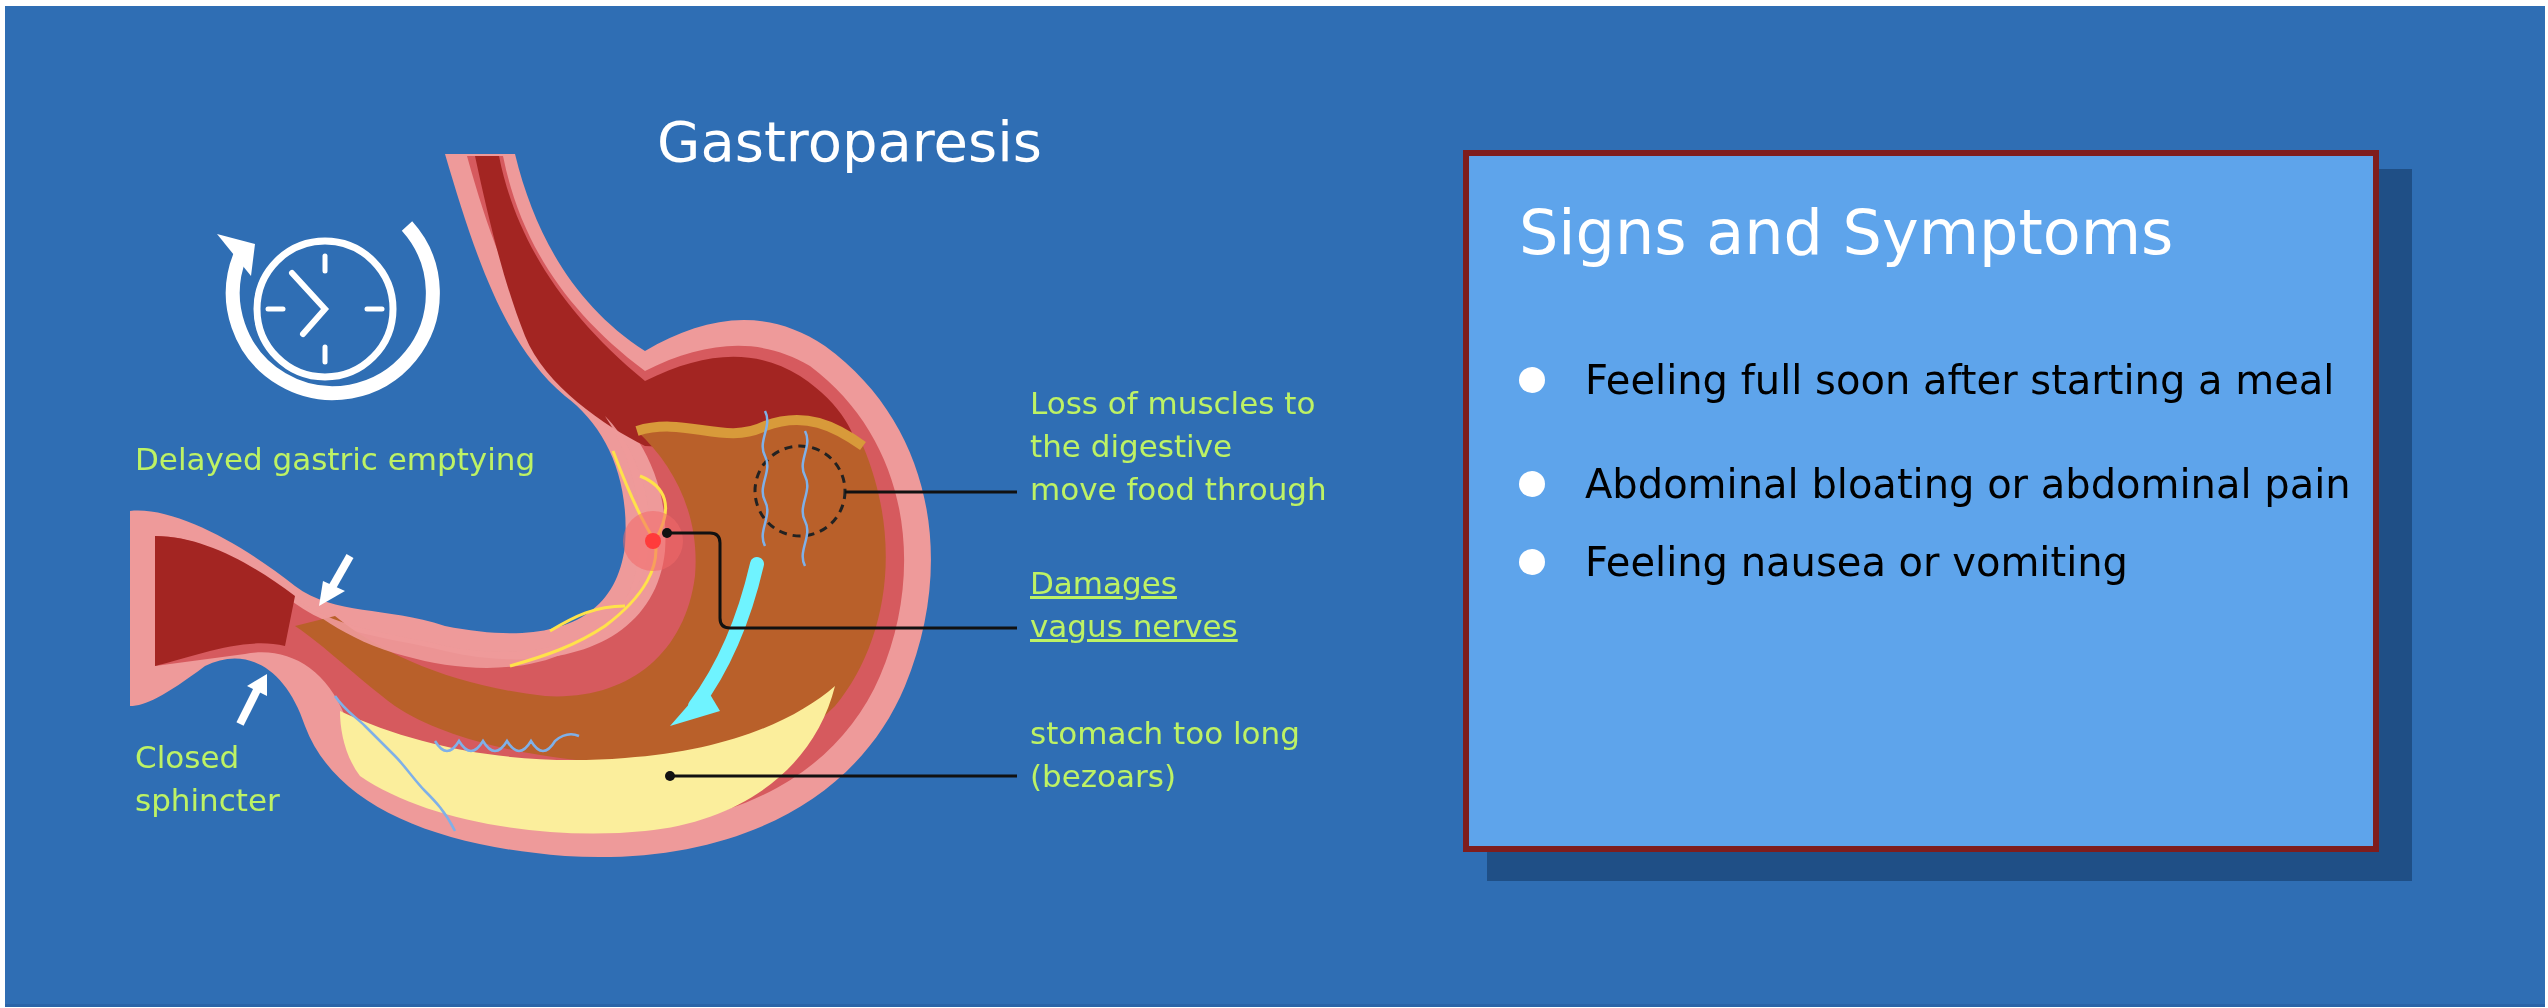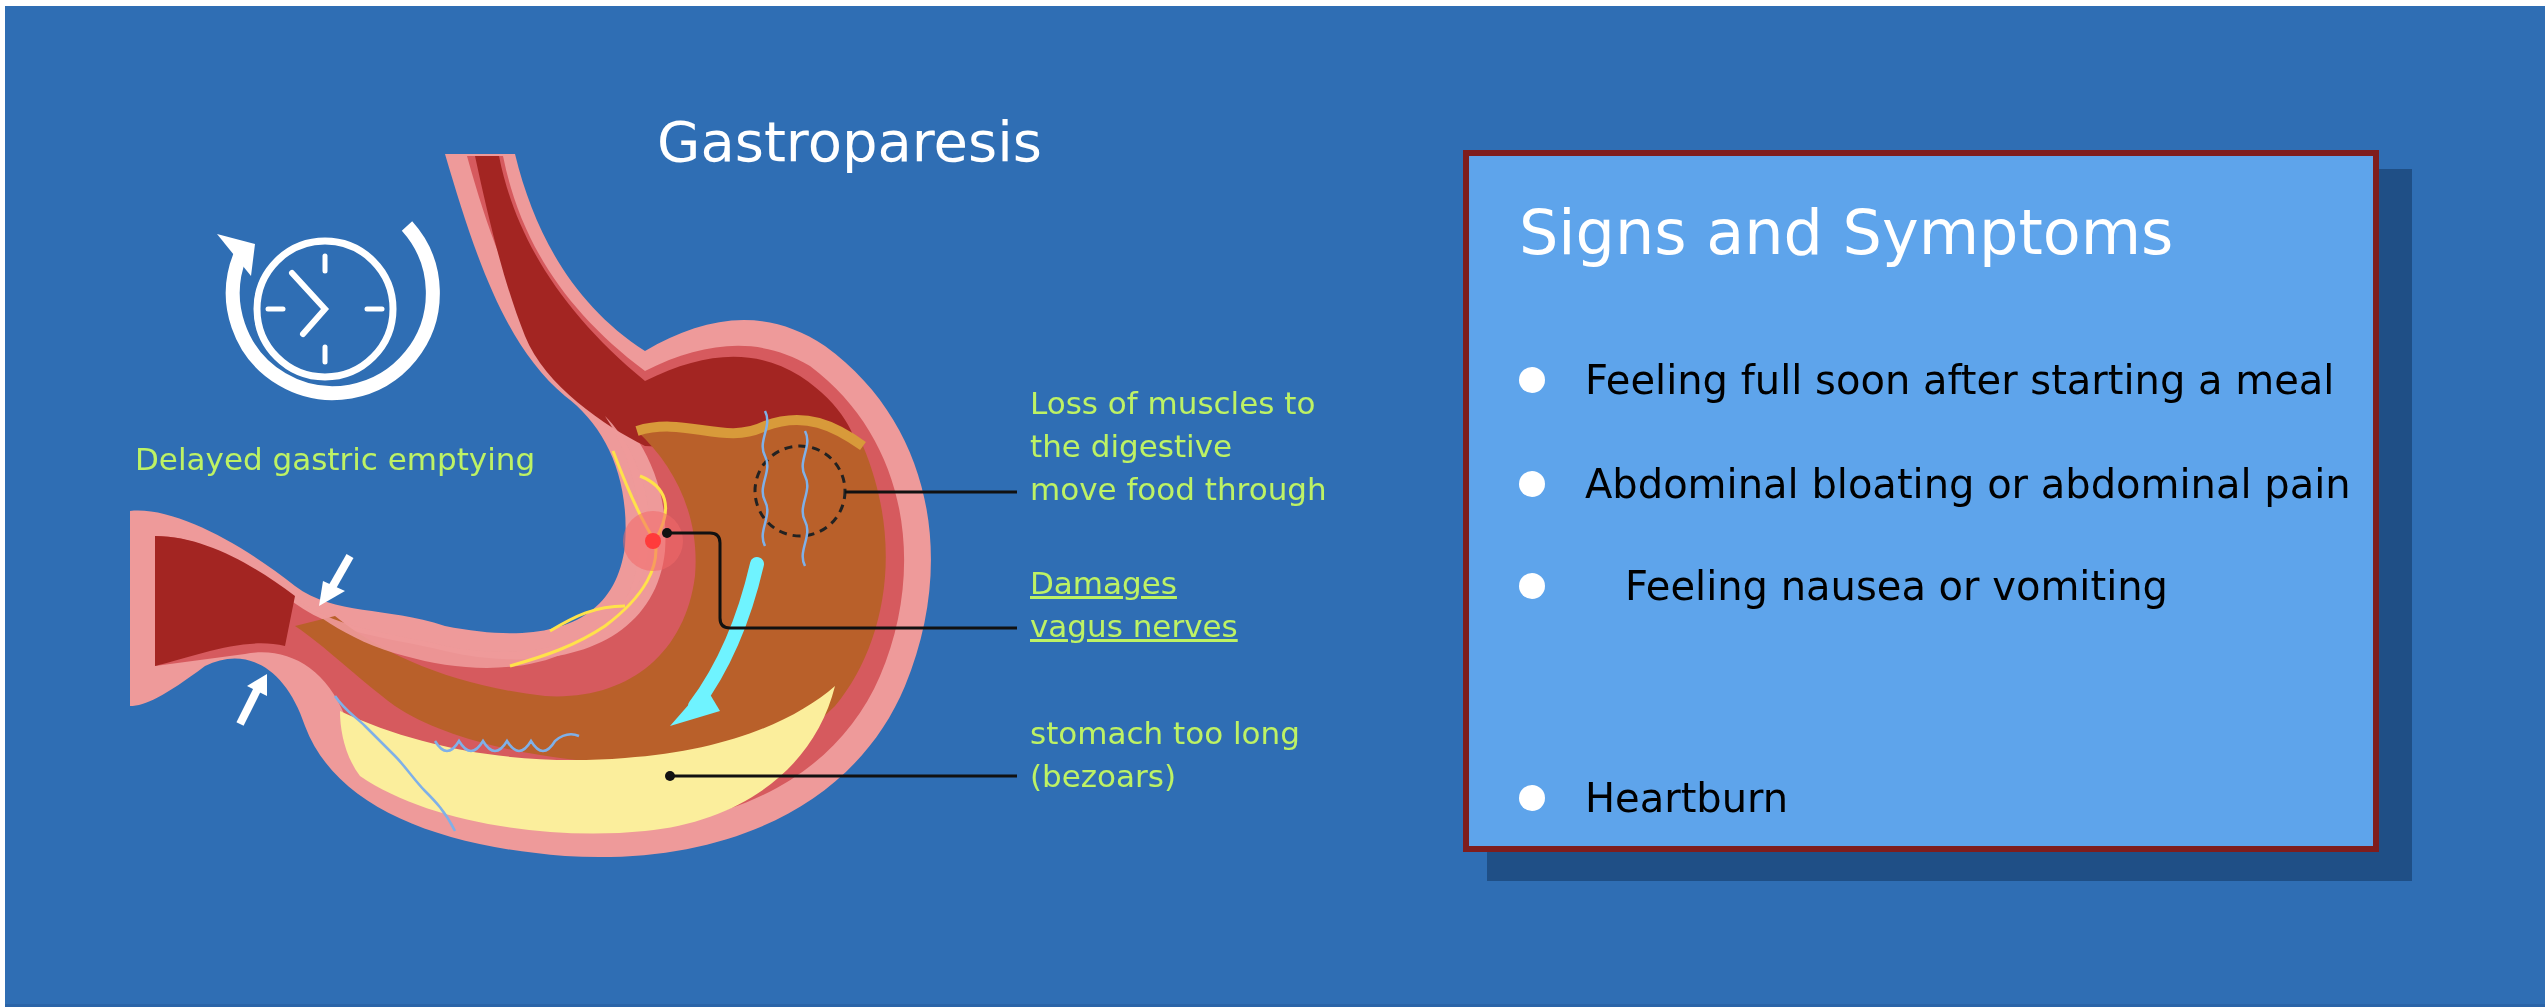--- a/index.html
+++ b/index.html
@@ -122,20 +122,24 @@
       <path d="M 662 527 L 705 527 Q 715 527 715 537 L 715 612 Q 715 622 725 622 L 1012 622"></path>
       <line x1="665" y1="770" x2="1012" y2="770"></line>
     </g>
     <circle cx="662" cy="527" r="5" fill="#111111"></circle>
     <circle cx="665" cy="770" r="5" fill="#111111"></circle>
   </svg>
 
   <div class="lbl" style="left:130px; top:432px;">
     <span>Delayed gastric emptying</span>
   </div>
+  <div class="lbl" style="left:130px; top:730px;">
+    <span>Closed</span>
+    <span>sphincter</span>
+  </div>
 
   <div class="lbl" style="left:1025px; top:376px;">
     <span>Loss of muscles to</span>
     <span>the digestive</span>
     <span>move food through</span>
   </div>
   <div class="lbl" style="left:1025px; top:556px;text-decoration:underline;">
     <span>Damages</span>
     <span>vagus nerves</span>
   </div>
@@ -149,22 +153,18 @@
     <div class="symptoms-title">Signs and Symptoms</div>
 
     <div class="symptom" style="top:194px;">
       <span class="bullet"></span>
       <span class="symptom-text">Feeling full soon after starting a meal</span>
     </div>
     <div class="symptom" style="top:298px;">
       <span class="bullet"></span>
       <span class="symptom-text">Abdominal bloating or abdominal pain</span>
     </div>
-    <div class="symptom" style="top:400px;gap:40px;">
+    <div class="symptom" style="top:376px;">
       <span class="bullet"></span>
       <span class="symptom-text">Feeling nausea or vomiting</span>
-    </div>
-    <div class="symptom" style="top:612px;">
-      <span class="bullet"></span>
-      <span class="symptom-text">Heartburn</span>
     </div>
   </div>
 </div>
 
 </body></html>

